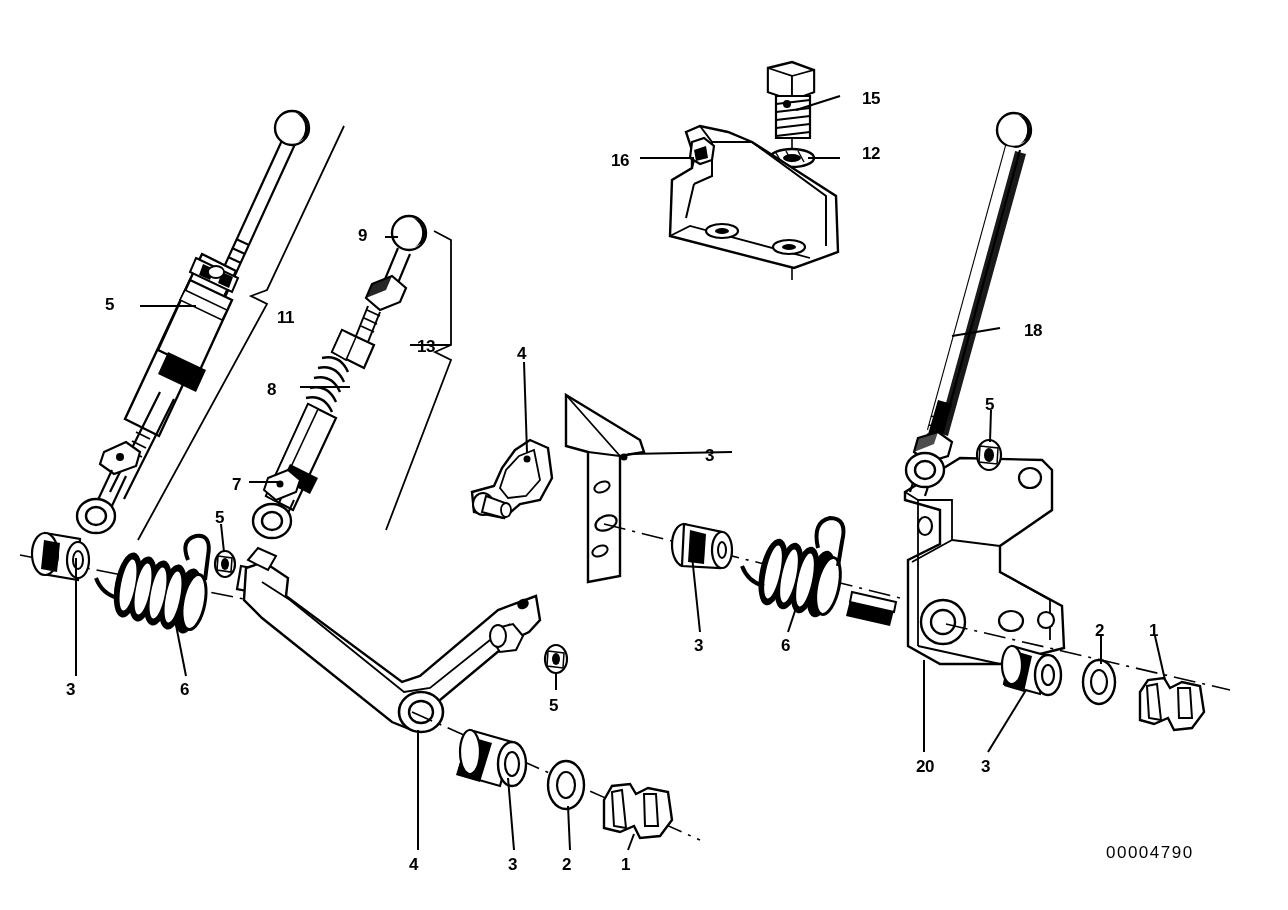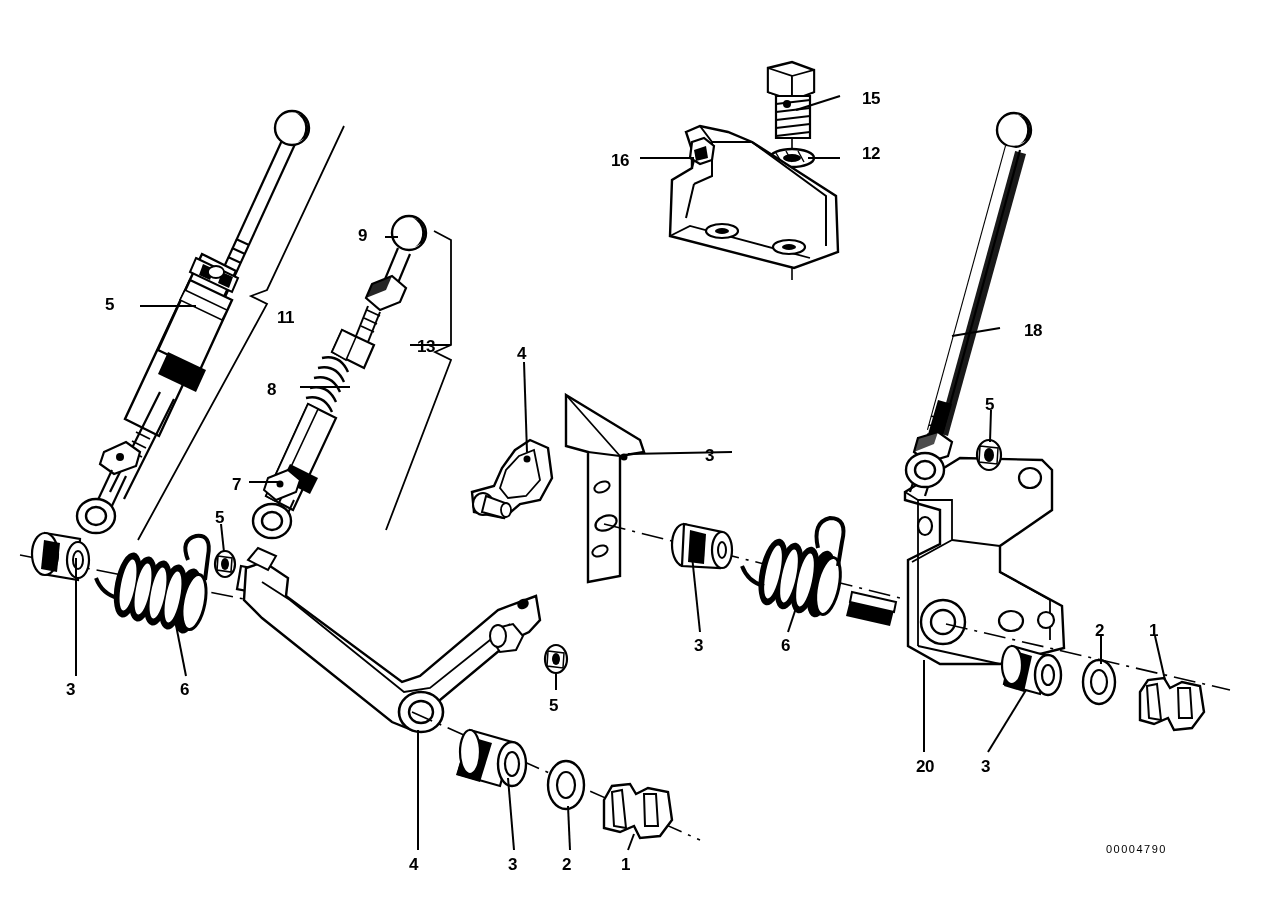--- a/index.html
+++ b/index.html
@@ -4,21 +4,21 @@
 <style>
   html,body{margin:0;padding:0;background:#ffffff;}
   body{width:1288px;height:910px;overflow:hidden;
        font-family:"Liberation Sans",sans-serif;}
   #stage{position:relative;width:1288px;height:910px;background:#fff;}
   svg{position:absolute;top:0;left:0;width:1288px;height:910px;}
   .lbl{position:absolute;font-family:"Liberation Sans",sans-serif;
        font-weight:bold;font-size:17px;color:#000;line-height:1;
        letter-spacing:-0.5px;white-space:nowrap;}
   .partno{position:absolute;font-family:"Liberation Sans",sans-serif;
-          font-size:11px;color:#000;letter-spacing:1.5px;white-space:nowrap;}
+          font-size:17px;color:#000;letter-spacing:1.5px;white-space:nowrap;}
 </style>
 </head>
 <body>
 
 <div id="stage">
 
 <svg viewBox="0 0 1288 910">
   <defs>
     <g id="ballend">
       <ellipse cx="0" cy="0" rx="17" ry="17" fill="#fff" stroke="#000" stroke-width="2.4"></ellipse>

